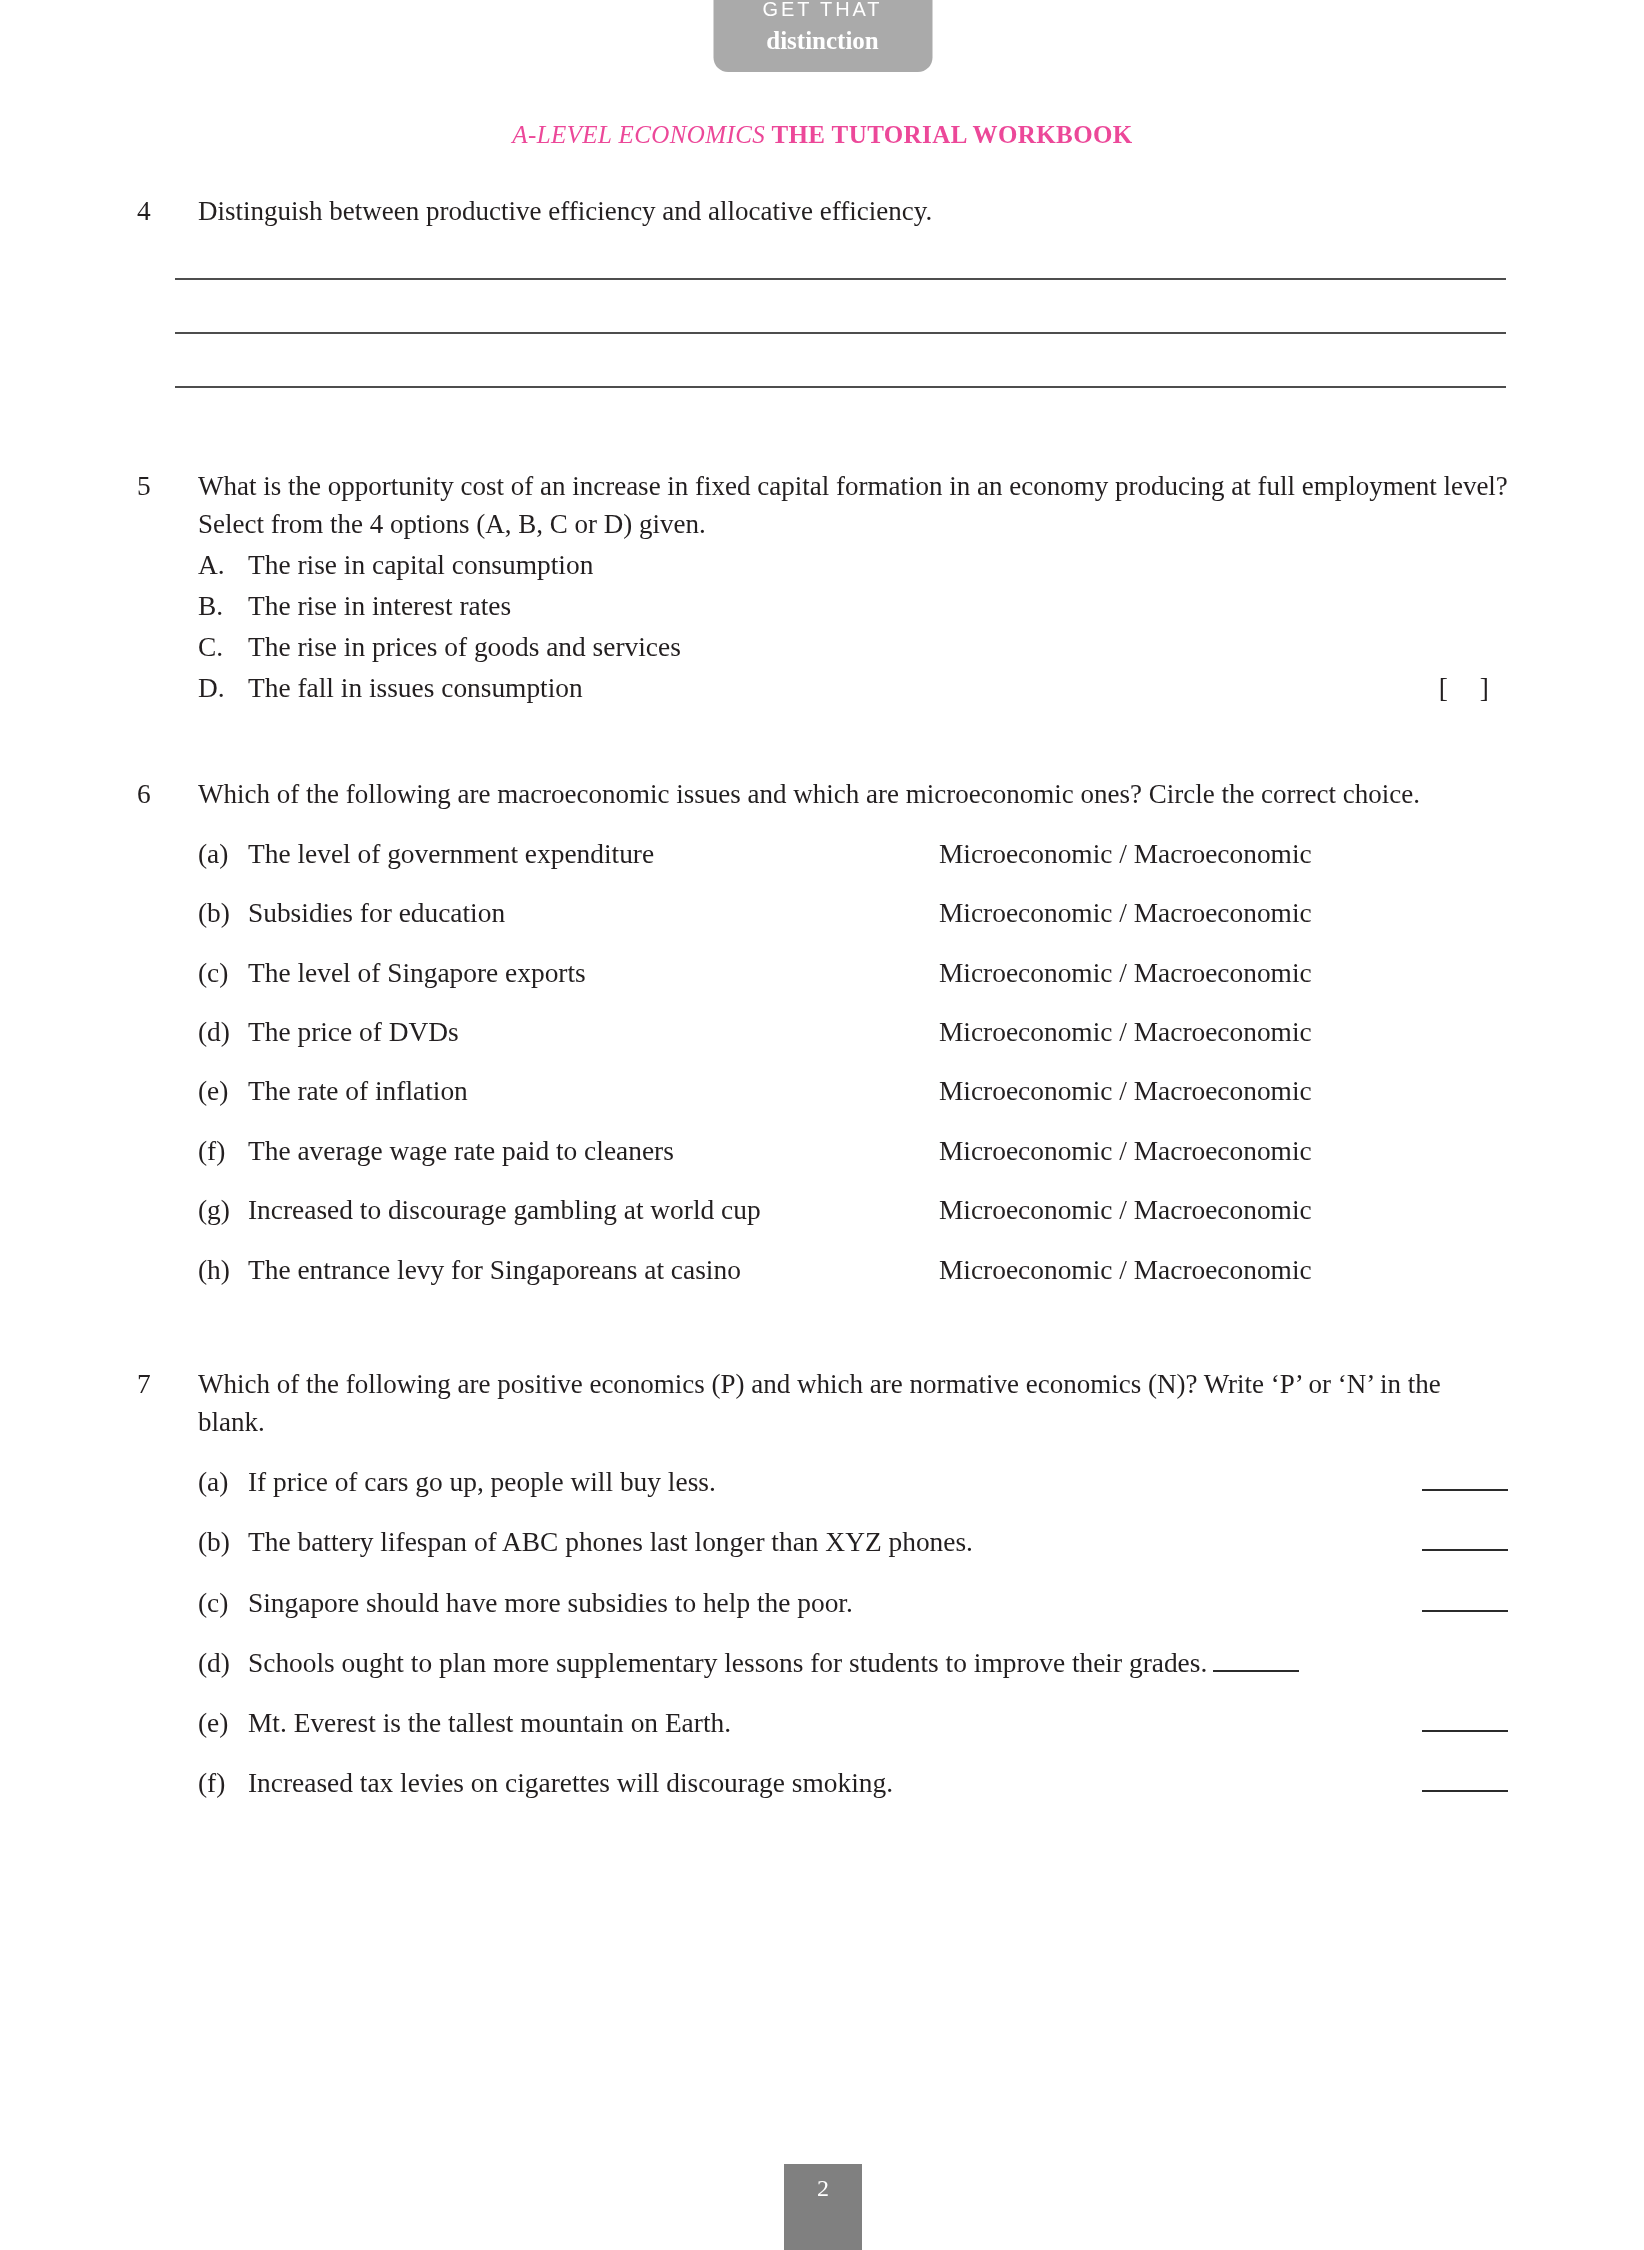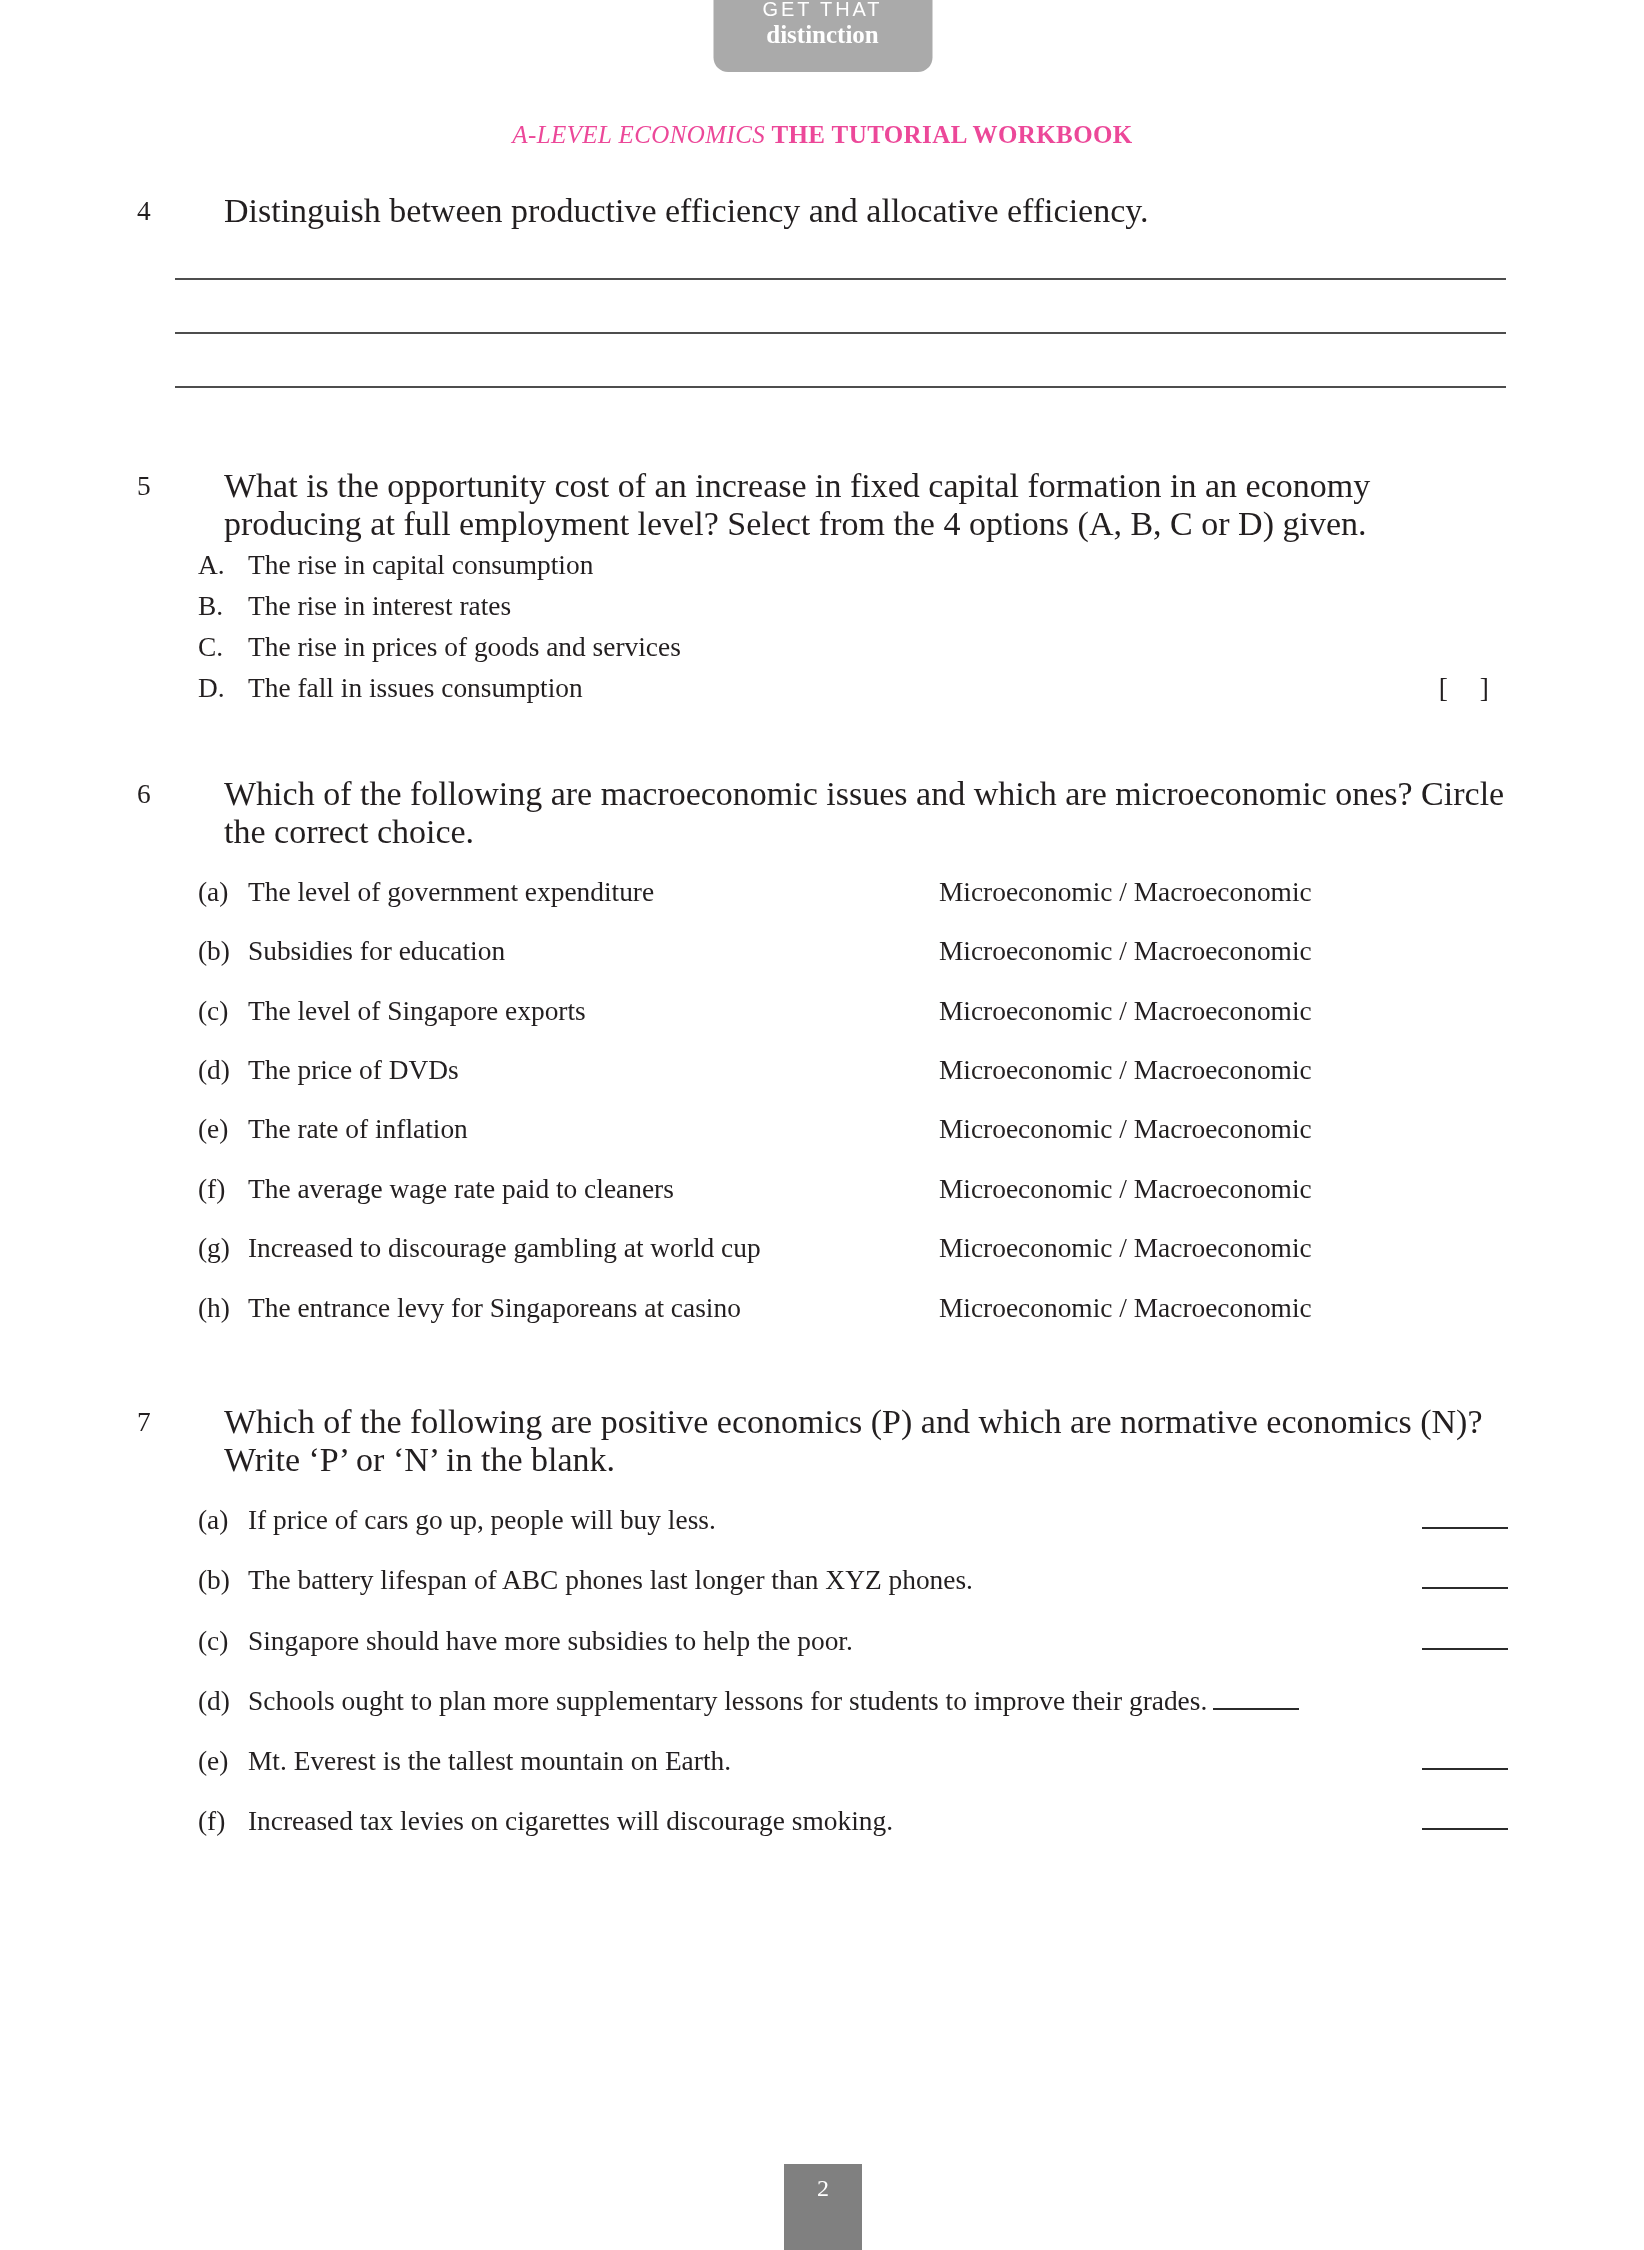--- a/index.html
+++ b/index.html
@@ -43,21 +43,21 @@
     letter-spacing: 2.9px;
     font-weight: 400;
     line-height: 1.15;
     color: #ffffff;
   }
   .logo-line2 {
     font-family: "Liberation Serif", "DejaVu Serif", serif;
     font-size: 25px;
     font-weight: 700;
     line-height: 1.15;
-    margin-top: 0;
+    margin-top: 6px;
     color: #ffffff;
   }
   .masthead-title {
     position: absolute;
     left: 0; right: 0;
     top: 121px;
     text-align: center;
     white-space: nowrap;
     color: #ec4899;
     font-size: 25px;
@@ -85,23 +85,22 @@
     align-items: flex-start;
   }
   .q-num {
     width: 61px;
     flex: 0 0 61px;
     font-size: 27.4px;
     line-height: 38px;
   }
   .q-body {
     flex: 1 1 auto;
-    font-size: 34px;
+    font-size: 27px;
     line-height: 38px;
-    margin-left: 26px;
   }
 
   
   .answer-lines {
     margin-top: 48px;
     margin-left: 38px;
   }
   .answer-line {
     border-bottom: 2.7px solid #4d4d4d;
     width: 1331px;

